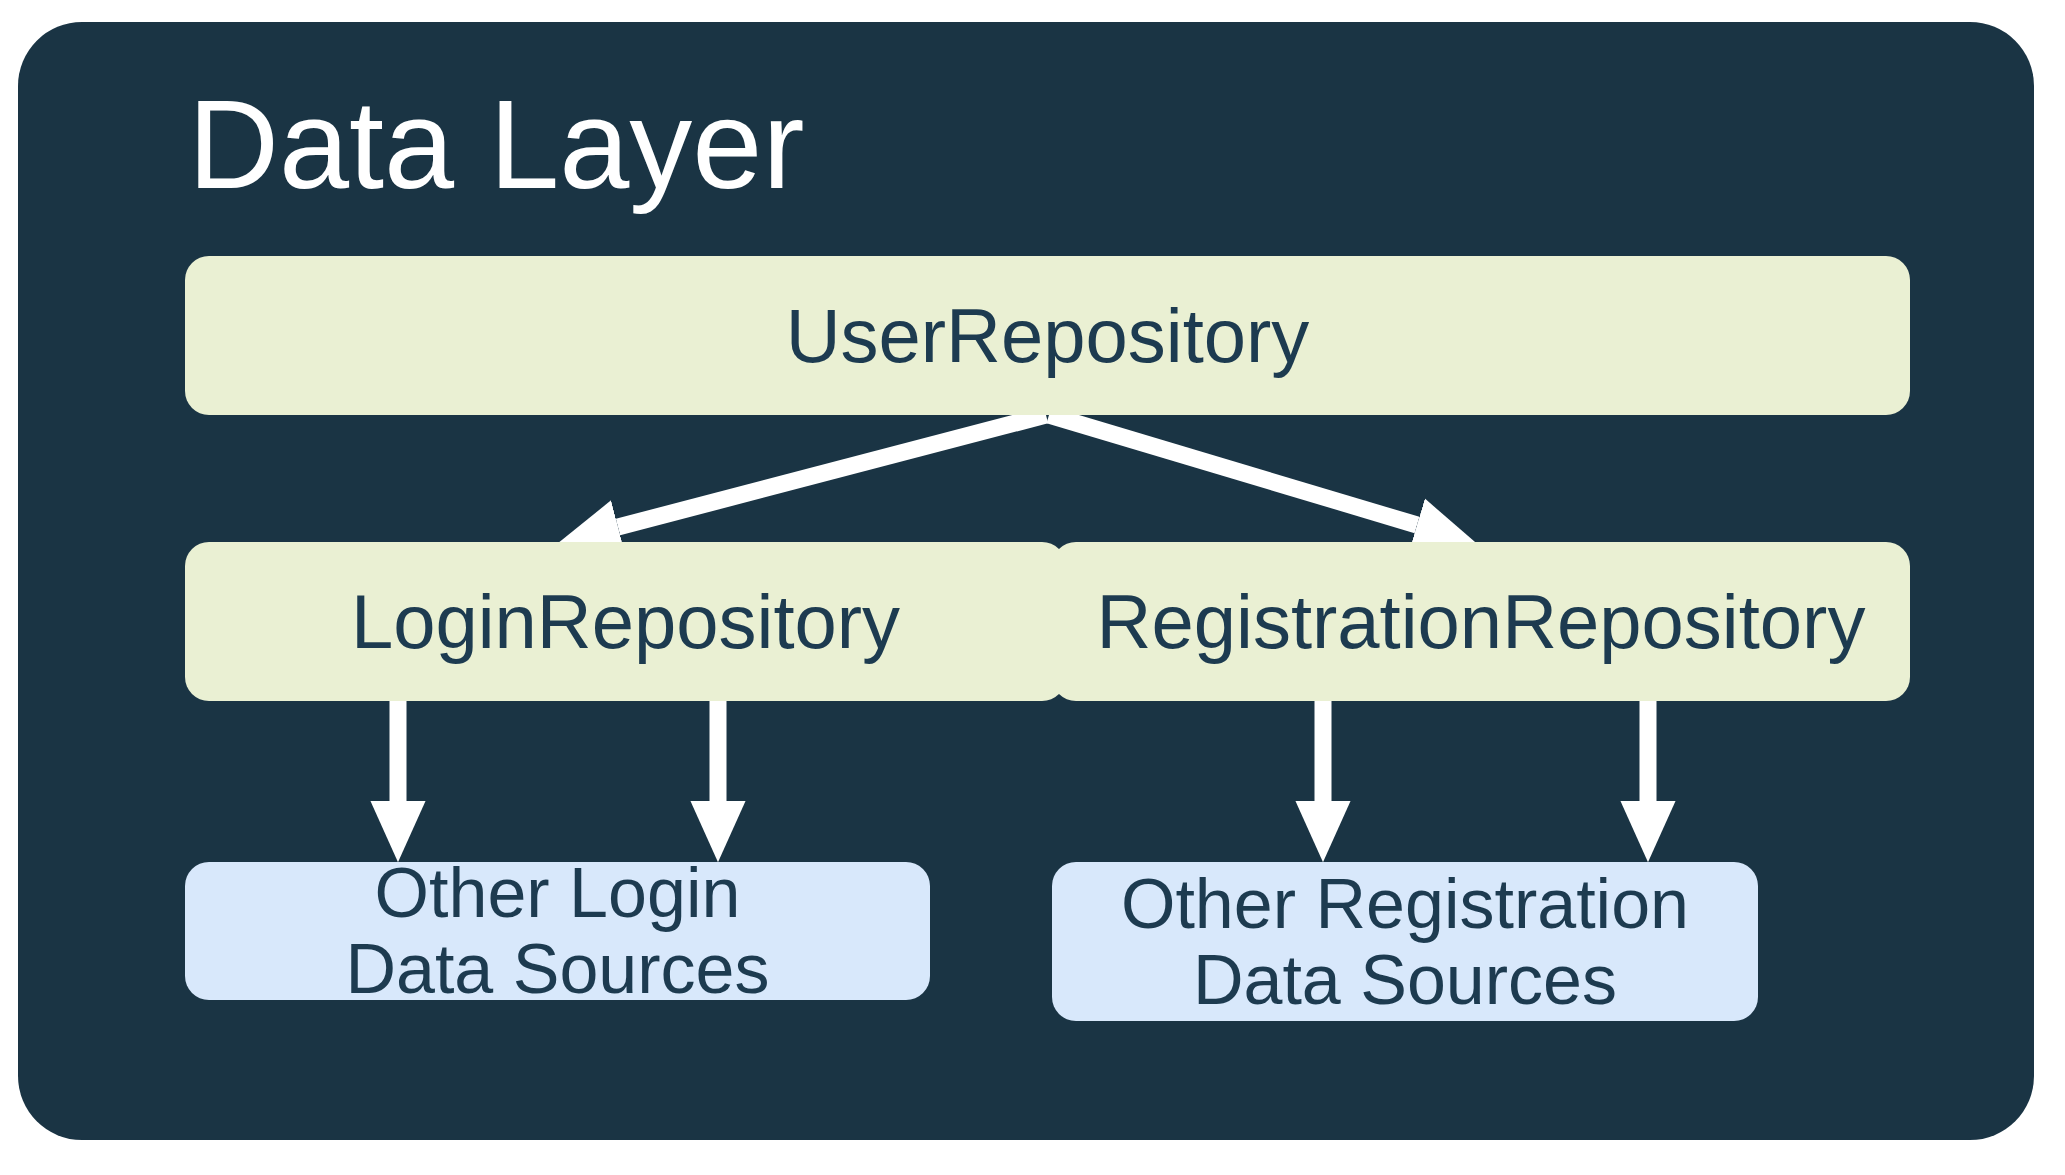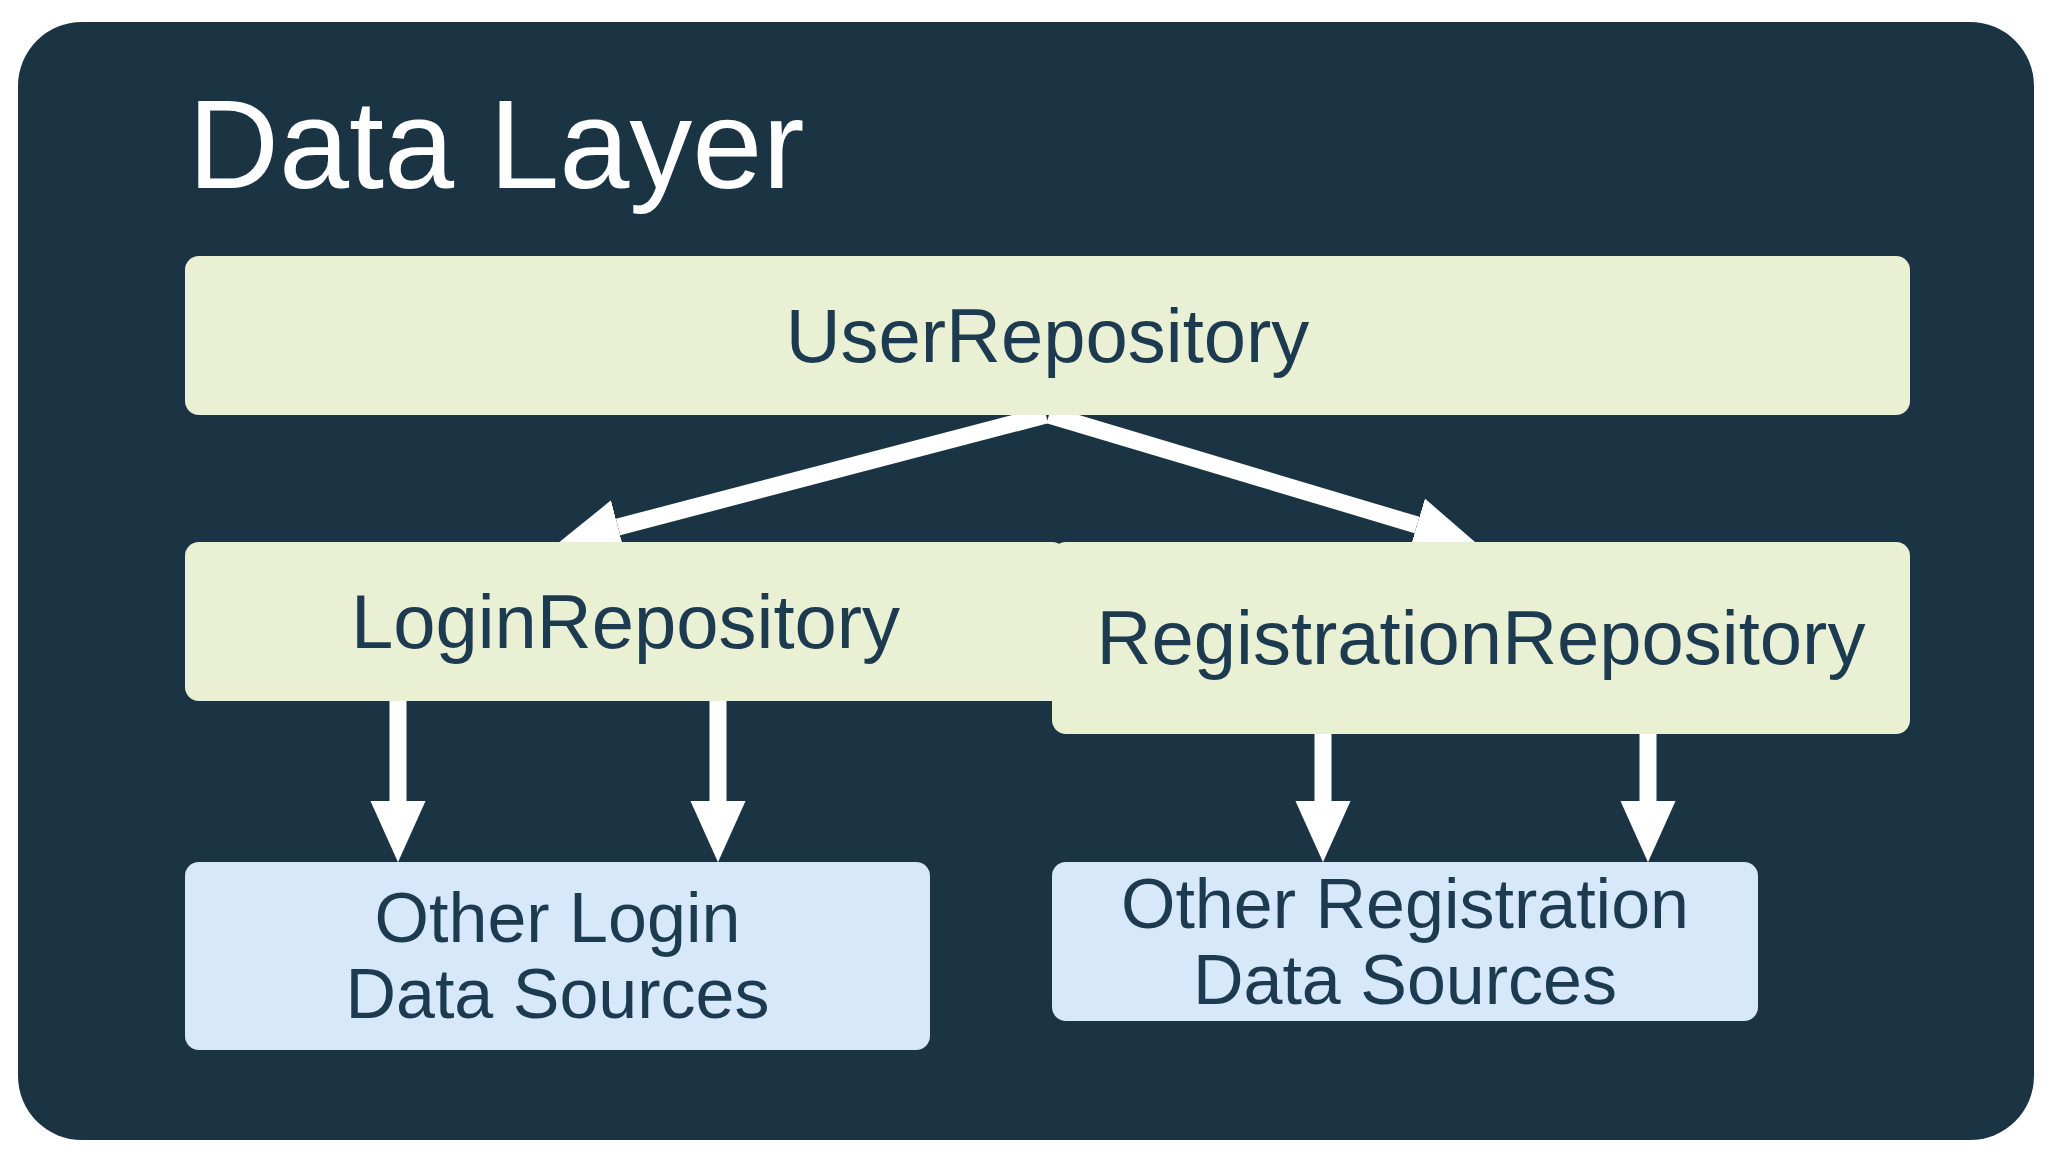--- a/index.html
+++ b/index.html
@@ -44,37 +44,37 @@
     letter-spacing: 0px;
     color: var(--title-text, #ffffff);
     white-space: nowrap;
   }
   .node {
     position: absolute;
     display: flex;
     flex-direction: column;
     align-items: center;
     justify-content: center;
-    border-radius: 14px;
+    border-radius: 24px;
     color: var(--box-text, #1D3B50);
   }
   .repo {
     background: var(--repository-box, #EAF0D3);
     font-size: 76px;
     line-height: 1.1;
   }
   .source {
     background: var(--data-source-box, #D8E8FB);
     font-size: 70px;
     line-height: 76px;
   }
   .node-user         { left: 167px;  top: 234px; width: 1725px; height: 159px; }
   .node-login        { left: 167px;  top: 520px; width: 881px;  height: 159px; }
-  .node-registration { left: 1034px; top: 520px; width: 858px;  height: 192px; }
-  .node-login-src    { left: 167px;  top: 840px; width: 745px;  height: 188px; }
+  .node-registration { left: 1034px; top: 520px; width: 858px;  height: 159px; }
+  .node-login-src    { left: 167px;  top: 840px; width: 745px;  height: 138px; }
   .node-reg-src      { left: 1034px; top: 840px; width: 706px;  height: 159px; }
 </style>
 </head>
 <body>
 
 <div class="container">
 
   <svg class="arrows" viewBox="0 0 2016 1118" xmlns="http://www.w3.org/2000/svg">
     <defs>
       <marker id="ah" viewBox="0 0 10 9" refX="0" refY="4.5" markerWidth="3.6" markerHeight="3.3" orient="auto">

